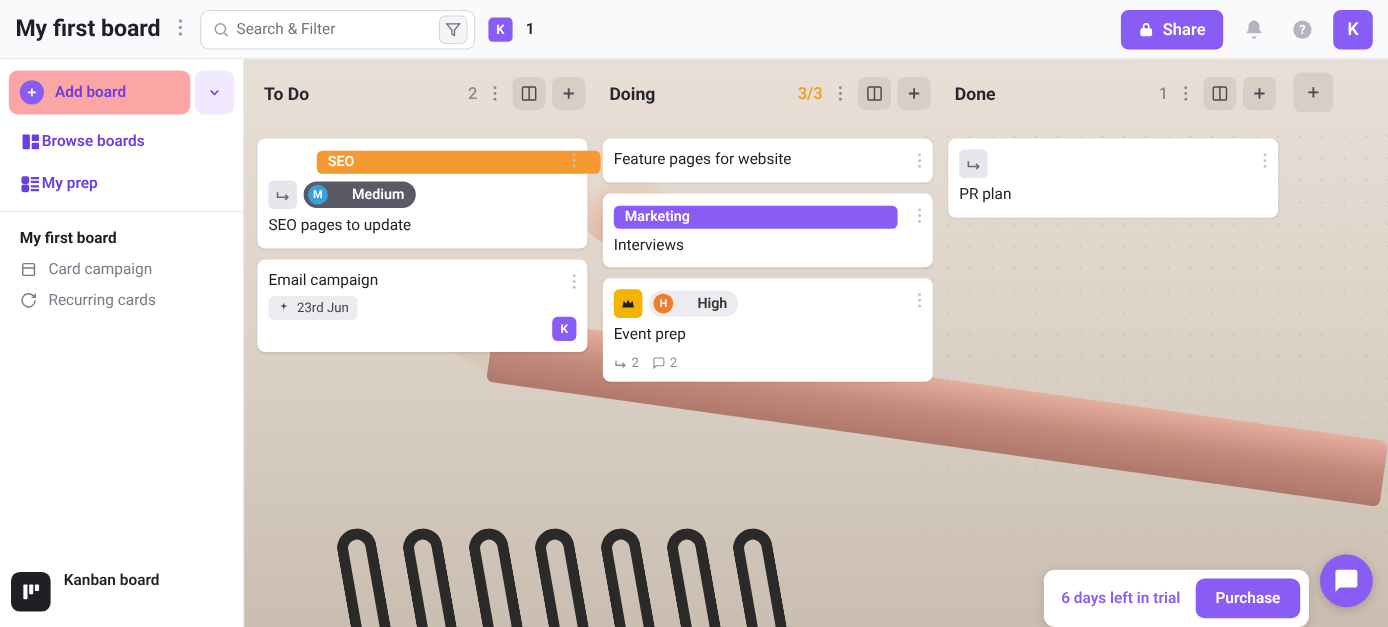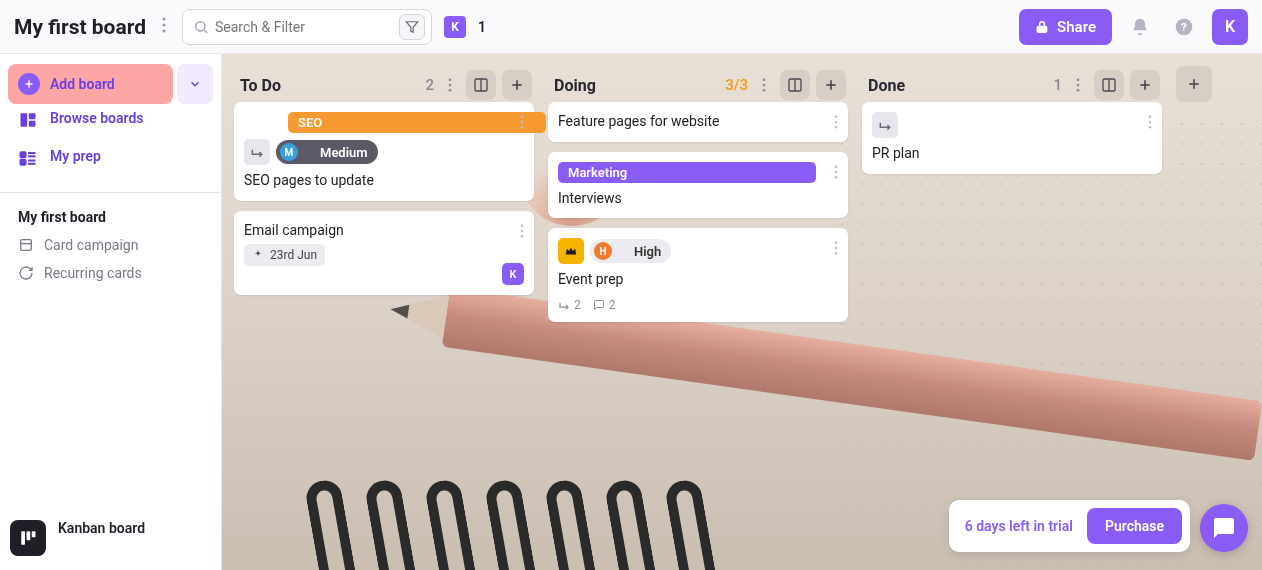--- a/index.html
+++ b/index.html
@@ -20,36 +20,36 @@
     .top-icon { width: 32px; height: 32px; display: flex; align-items: center; justify-content: center; color: #b4b4c2; }
     .avatar-lg { width: 36px; height: 36px; background: #8a5cf6; color: #fff; font-size: 16px; font-weight: 600; border-radius: 7px; display: flex; align-items: center; justify-content: center; }
 
     
     .sidebar { position: absolute; top: 54px; left: 0; width: 222px; bottom: 0; background: #fff; border-right: 1px solid #e6e6ea; display: flex; flex-direction: column; }
     .side-upper { padding: 10px 8px 0 8px; }
     .add-board-row { display: flex; gap: 4px; margin-bottom: 6px; }
     .add-board-btn { flex: 1; background: #fca5a5; border: none; border-radius: 8px; height: 40px; display: flex; align-items: center; gap: 10px; padding: 0 10px; color: #6a3fe0; font-weight: 600; font-size: 14px; cursor: pointer; }
     .add-board-plus { width: 22px; height: 22px; background: #8a5cf6; border-radius: 50%; display: flex; align-items: center; justify-content: center; color: #fff; }
     .add-board-caret { width: 36px; background: #f1e9ff; border: none; border-radius: 8px; display: flex; align-items: center; justify-content: center; color: #6a3fe0; cursor: pointer; }
-    .side-link { display: flex; align-items: flex-start; gap: 12px; height: 38px; padding: 0 10px; color: #6a3fe0; font-weight: 600; font-size: 14px; cursor: pointer; border-radius: 8px; }
+    .side-link { display: flex; align-items: center; height: 38px; padding: 0 10px; color: #6a3fe0; font-weight: 600; font-size: 14px; cursor: pointer; border-radius: 8px; }
     .side-link svg { flex-shrink: 0; }
     .side-divider { height: 1px; background: #e6e6ea; margin: 6px 0; }
     .side-section-title { font-size: 14px; font-weight: 700; color: #1f1f28; padding: 10px 18px 6px; }
     .side-sub { display: flex; align-items: center; gap: 10px; padding: 6px 18px; color: #7a7a88; font-size: 14px; cursor: pointer; }
     .side-footer { margin-top: auto; padding: 14px 10px; display: flex; align-items: flex-start; gap: 12px; }
     .kanban-sq { width: 36px; height: 36px; background: #1f1f28; border-radius: 8px; display: flex; align-items: center; justify-content: center; }
     .kanban-label { font-size: 14px; font-weight: 600; color: #1f1f28; }
 
     
     .board-area { position: absolute; top: 54px; left: 222px; right: 0; bottom: 0; overflow: hidden; background: linear-gradient(180deg, #e8dfd6 0%, #ddd3c9 45%, #cabeb1 100%); }
     .board-bg-shapes { position: absolute; inset: 0; }
     .columns { position: absolute; top: 12px; left: 12px; display: flex; gap: 14px; align-items: flex-start; }
     .col { width: 300px; }
     .col.narrow { width: 36px; }
-    .col-header { display: flex; align-items: center; gap: 6px; padding: 4px 2px 2px 6px; }
+    .col-header { display: flex; align-items: center; gap: 6px; padding: 4px 2px 26px 6px; }
     .col-title { font-size: 16px; font-weight: 700; color: #272732; flex: 1; }
     .col-count { font-size: 15px; color: #8a8a96; font-weight: 500; }
     .col-count.limited { color: #f0a020; font-weight: 600; }
     .col-hdr-btn { width: 30px; height: 30px; background: #d7cec6; border-radius: 7px; display: flex; align-items: center; justify-content: center; color: #4a4a55; cursor: pointer; }
     .col-hdr-kebab { width: 20px; display: flex; align-items: center; justify-content: center; color: #8a8a96; cursor: pointer; }
     .card { background: #fff; border-radius: 7px; margin-bottom: 10px; padding: 10px 30px 10px 10px; position: relative; box-shadow: 0 1px 2px rgba(0,0,0,0.08); }
     .card-kebab { position: absolute; top: 8px; right: 6px; color: #bfbfca; cursor: pointer; padding: 4px; }
     .tag { display: inline-block; padding: 3px 10px; border-radius: 5px; font-size: 13px; font-weight: 600; color: #fff; margin-bottom: 6px; }
     .tag.orange { background: #f59930; width: calc(100% - 2px); margin-left: 44px; }
     .tag.purple { background: #8a5cf6; width: calc(100% - 2px); }
@@ -64,21 +64,21 @@
     .priority-pill.light .priority-label { color: #333; }
     .card-title { font-size: 14px; color: #222; line-height: 1.4; }
     .date-pill { display: inline-flex; align-items: center; gap: 6px; background: #ececf0; border-radius: 5px; padding: 4px 8px; font-size: 12px; color: #444; margin-top: 4px; }
     .card-avatar { position: absolute; bottom: 10px; right: 10px; width: 22px; height: 22px; background: #8a5cf6; color: #fff; font-size: 11px; font-weight: 600; border-radius: 5px; display: flex; align-items: center; justify-content: center; }
     .crown-sq { width: 26px; height: 26px; background: #f5b400; border-radius: 5px; display: flex; align-items: center; justify-content: center; color: #1f1f28; }
     .meta-row { display: flex; gap: 12px; margin-top: 8px; color: #8a8a96; font-size: 12px; align-items: center; }
     .meta-item { display: flex; align-items: center; gap: 4px; }
     .forward-sq { width: 26px; height: 26px; background: #e6e6ec; border-radius: 5px; display: flex; align-items: center; justify-content: center; color: #6a6a76; margin-bottom: 6px; }
 
     
-    .trial-bar { position: absolute; bottom: 18px; right: 72px; background: #fff; border-radius: 10px; box-shadow: 0 2px 10px rgba(0,0,0,0.12); display: flex; align-items: center; padding: 8px 8px 8px 16px; gap: 14px; }
+    .trial-bar { position: absolute; bottom: 0; right: 72px; background: #fff; border-radius: 10px; box-shadow: 0 2px 10px rgba(0,0,0,0.12); display: flex; align-items: center; padding: 8px 8px 8px 16px; gap: 14px; }
     .trial-text { color: #8a5cf6; font-weight: 600; font-size: 14px; }
     .purchase-btn { background: #8a5cf6; color: #fff; border: none; border-radius: 8px; padding: 10px 18px; font-size: 14px; font-weight: 600; cursor: pointer; }
 
     
     .chat-bubble { position: absolute; bottom: 18px; right: 14px; width: 48px; height: 48px; background: #8a5cf6; border-radius: 50%; display: flex; align-items: center; justify-content: center; box-shadow: 0 2px 10px rgba(0,0,0,0.2); cursor: pointer; }
 
     
     .pencil { position: absolute; left: 220px; top: 290px; width: 820px; height: 60px; background: linear-gradient(180deg, #e8a898 0%, #c07f6f 50%, #a86a5c 100%); transform: rotate(8deg); border-radius: 6px; opacity: 0.85; }
     .pencil::before { content: ""; position: absolute; left: -56px; top: 8px; width: 0; height: 0; border-top: 22px solid transparent; border-bottom: 22px solid transparent; border-right: 56px solid #d9c8b6; }
     .pencil-tip { position: absolute; left: -56px; top: 23px; width: 0; height: 0; border-top: 7px solid transparent; border-bottom: 7px solid transparent; border-right: 18px solid #3a3a3a; z-index: 2; }

